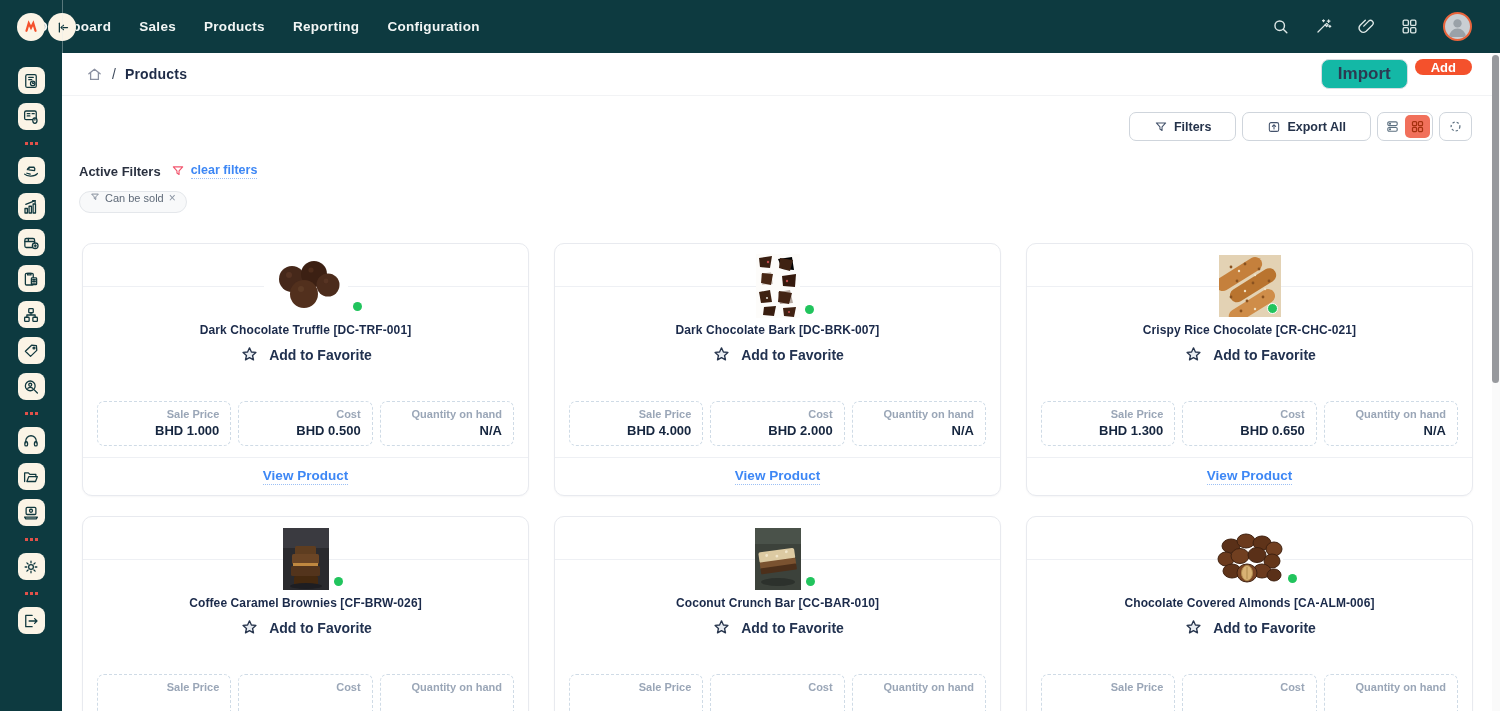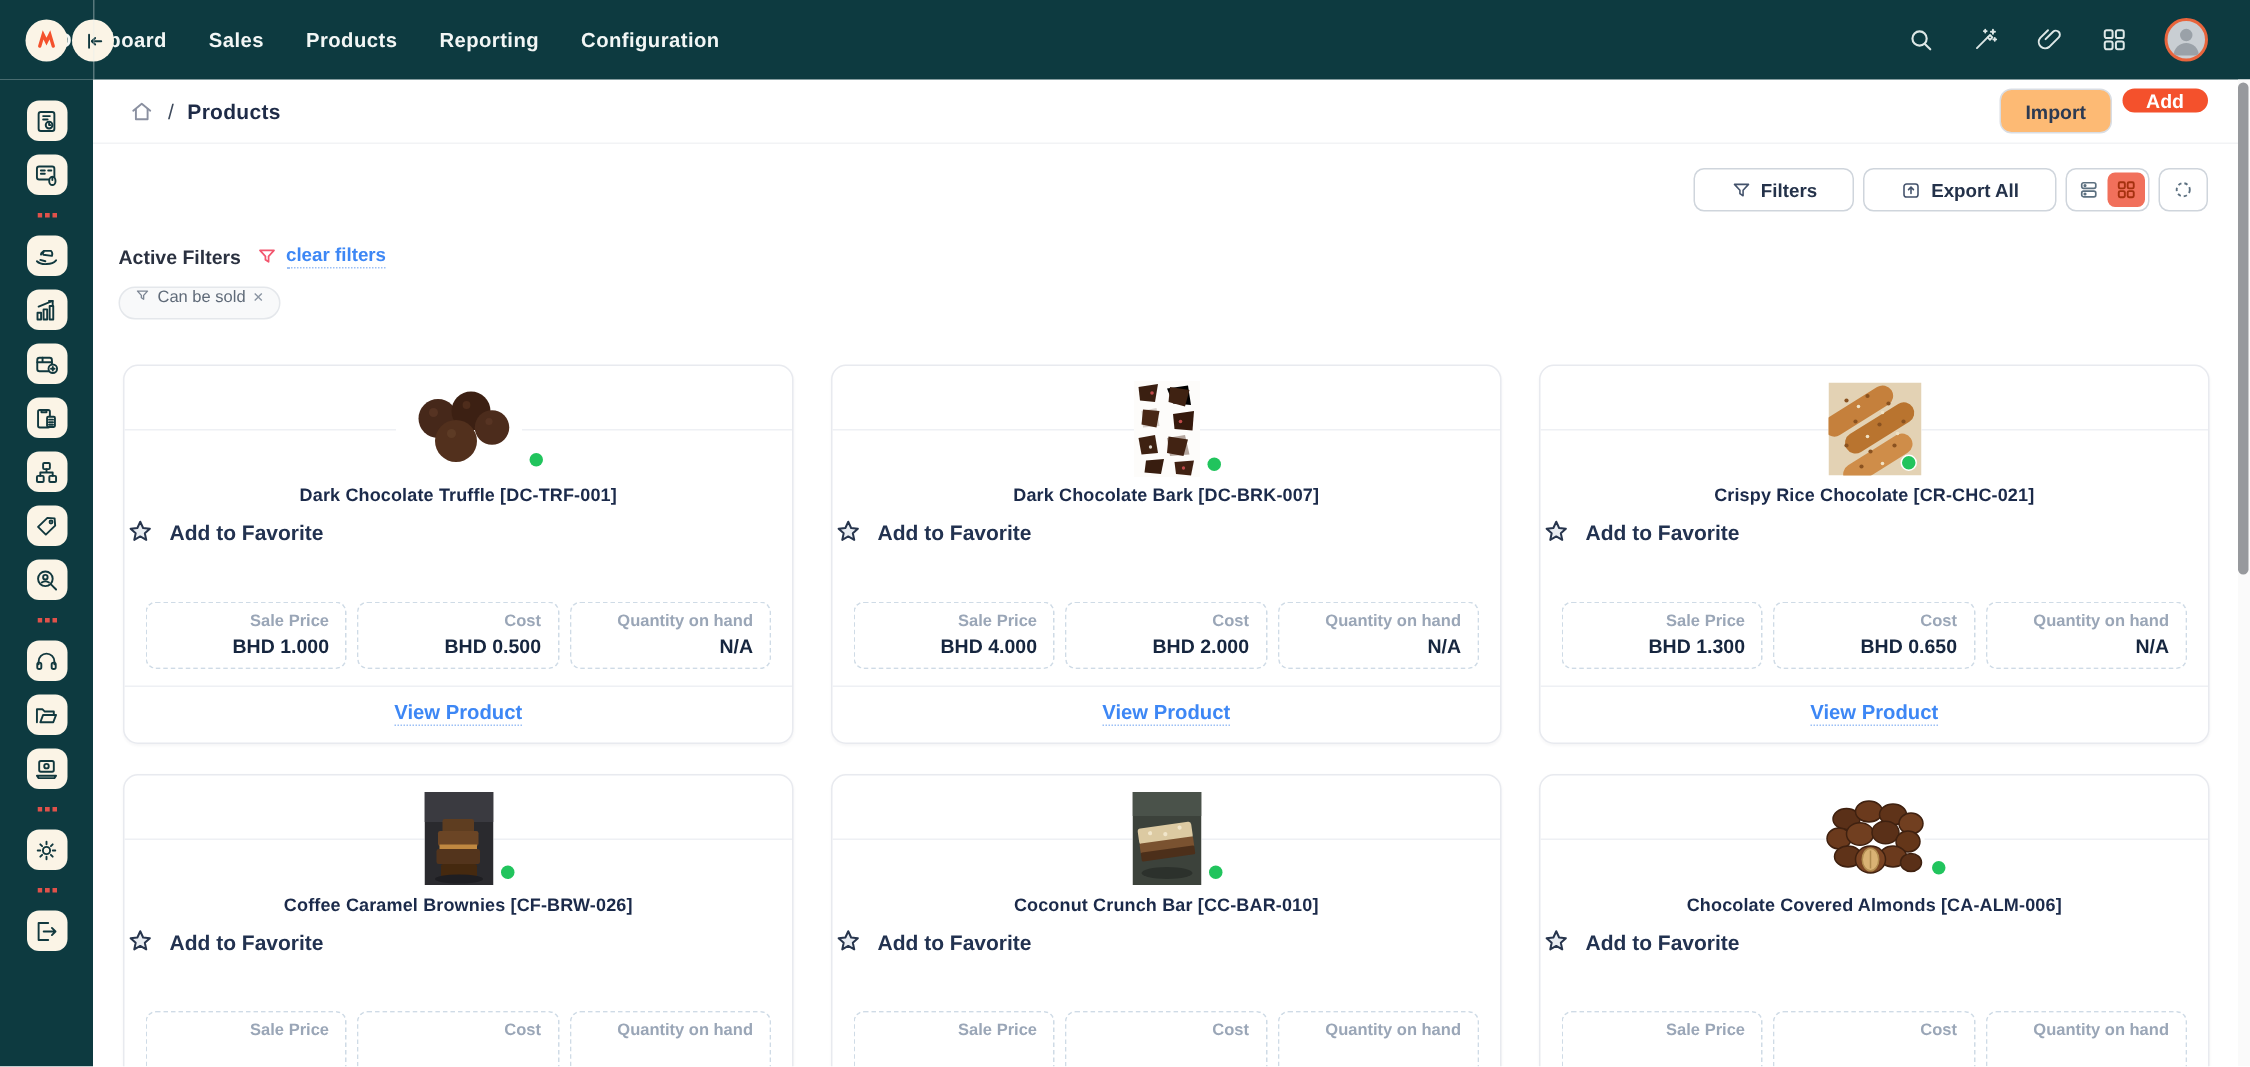--- a/index.html
+++ b/index.html
@@ -34,22 +34,22 @@
   
   .main { position:absolute; left:62px; top:53px; right:0; bottom:0; background:#fff; overflow:hidden; }
 
   .breadcrumb-bar { height:43px; background:#fff; border-bottom:1px solid #f2f3f5;
     display:flex; align-items:center; padding:0 28px 0 24px; }
   .home-btn { width:17px; height:17px; color:#8a90a0; cursor:pointer; background:none; border:none; padding:0; }
   .home-btn svg { width:17px; height:17px; display:block; }
   .crumb-sep { color:#3e4a5c; margin:0 9px; font-size:14px; }
   .crumb-current { color:#1e2b47; font-size:14px; font-weight:700; letter-spacing:.2px; }
   .bc-actions { margin-left:auto; display:flex; gap:7px; }
-  .btn-import { height:30px; padding:0 16px; border:1px solid #d9dde3; border-radius:8px; background:#fdba74;
-    color:#2c3a52; font-size:13px; font-weight:700; cursor:pointer; font-family:inherit; }
+  .btn-import { height:30px; padding:0 16px; border:1px solid #d9dde3; border-radius:8px; background:#14b8a6;
+    color:#2c3a52; font-size:17px; font-weight:700; cursor:pointer; font-family:inherit; }
   .btn-add { height:16px; padding:0 16px; border:none; border-radius:8px; background:#f4512c;
     color:#fff; font-size:13px; font-weight:700; cursor:pointer; font-family:inherit; }
 
   .toolbar { display:flex; justify-content:flex-end; align-items:center; gap:6px; padding:16px 28px 0; }
   .search-box { width:158px; height:29px; border:1px solid #dbe0e6; border-radius:7px; background:#fff;
     display:flex; align-items:center; gap:7px; padding:0 10px; }
   .search-box svg { width:13px; height:13px; color:#8b95a3; flex:0 0 auto; }
   .search-box input { border:none; outline:none; width:100%; font-size:12.5px; color:#3a4556;
     font-family:inherit; background:transparent; }
   .search-box input::placeholder { color:#9aa3b2; }
@@ -88,21 +88,21 @@
   .card-topline { position:absolute; top:42px; left:0; right:0; border-top:1px solid #eef0f4; }
   .imgrow { position:relative; z-index:1; height:64px; margin-top:10px;
     display:flex; align-items:center; justify-content:center; }
   .imgbox { position:relative; background:#fff; line-height:0; }
   .imgbox svg { display:block; }
   .dot { position:absolute; right:-14px; bottom:4px; width:9px; height:9px; border-radius:50%;
     background:#21c45d; }
   .dot.inside { right:3px; bottom:3px; border:1.5px solid #fff; width:11px; height:11px; }
   .card-title { margin-top:5px; text-align:center; font-size:12px; font-weight:700; color:#1b2a4a;
     letter-spacing:.1px; }
-  .fav-row { margin-top:8px; display:flex; align-items:center; justify-content:flex-start; gap:9px;
+  .fav-row { margin-top:8px; display:flex; align-items:center; justify-content:center; gap:9px;
     cursor:pointer; }
   .fav-row svg { width:21px; height:20px; }
   .fav-label { font-size:14px; font-weight:700; color:#223250; }
   .stats-row { display:flex; gap:7px; padding:0 14px; margin-top:36px; }
   .stat-box { flex:1; border:1.5px dashed #cfdbe6; border-radius:7px; padding:6px 11px 7px;
     text-align:right; }
   .stat-label { font-size:11px; font-weight:700; color:#9aa6b7; }
   .stat-value { font-size:13px; font-weight:700; color:#16263f; margin-top:3px; min-height:15px; }
   .card-footer { margin-top:11px; border-top:1px solid #eef0f4; padding-top:8px; text-align:center; }
   .view-link { display:inline-block; font-size:13.5px; font-weight:700; color:#3d87f5; cursor:pointer;

